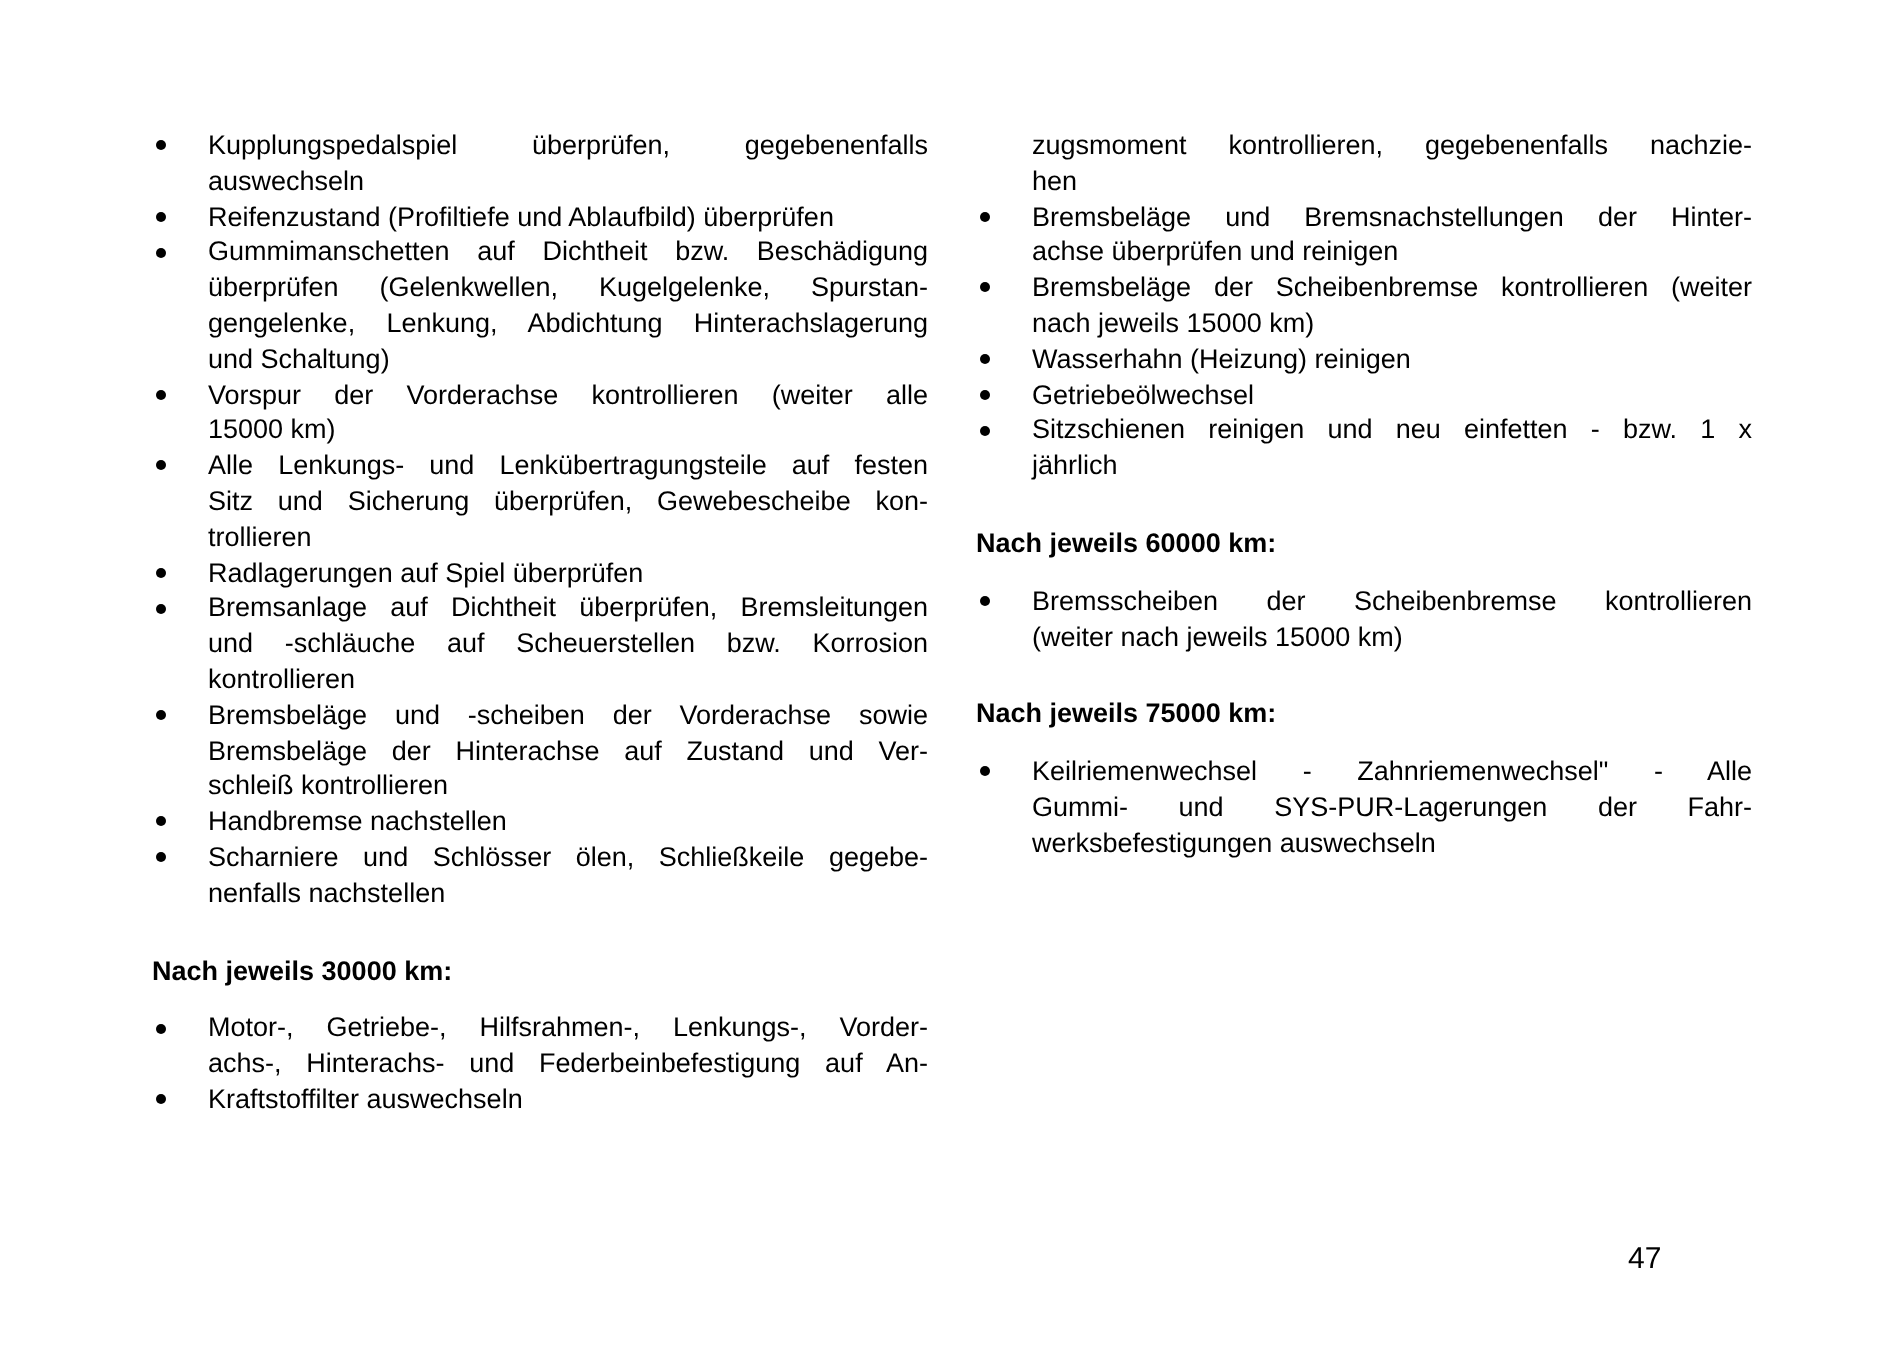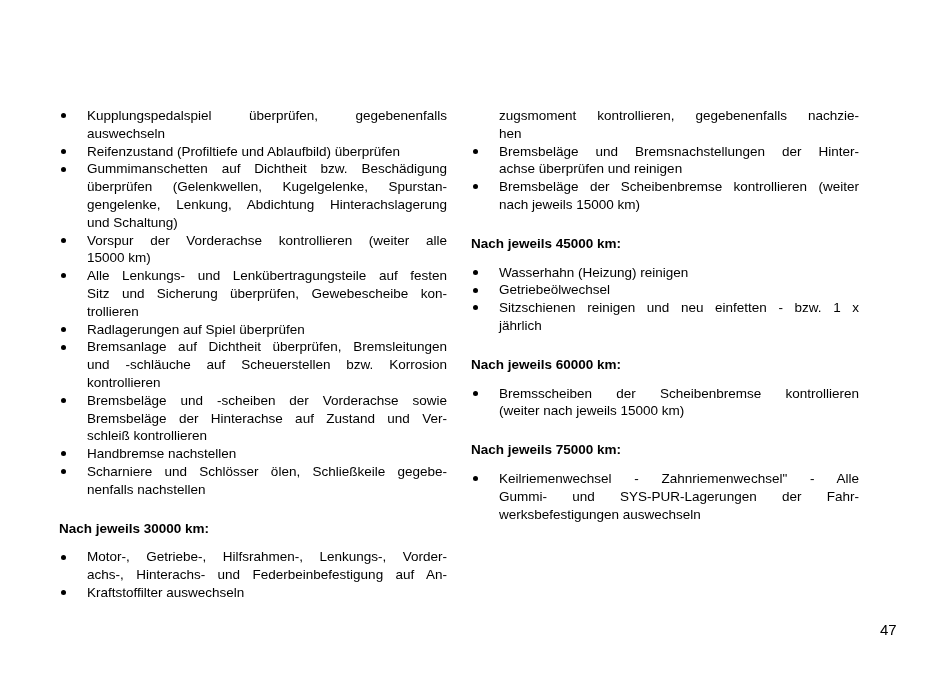--- a/index.html
+++ b/index.html
@@ -12,24 +12,23 @@
     width: 950px;
     height: 686px;
     background: #ffffff;
     color: #000000;
     font-family: "Liberation Sans", sans-serif;
     overflow: hidden;
   }
   .columns {
     position: absolute;
     top: 64px;
-    left: 59px;
+    left: 76px;
     display: flex;
     gap: 24px;
-    margin-top: 43px;
   }
   .column {
     width: 388px;
     font-size: 13.5px;
     line-height: 17.8px;
   }
   .item {
     position: relative;
     padding-left: 28px;
   }
@@ -56,21 +55,21 @@
     font-weight: bold;
     margin-top: 21px;
     margin-bottom: 11px;
   }
   .bullet-list {
     margin: 0;
   }
   .page-number {
     position: absolute;
     top: 621px;
-    left: 880px;
+    left: 814px;
     font-size: 15px;
     line-height: 18px;
   }
 </style>
 </head>
 <body>
 
 <div class="page">
   <div class="columns">
     <div class="column" id="col-left">
@@ -181,21 +180,20 @@
             </div>
           </div>
           <div class="item">
             <span class="bullet"></span>
             <div class="item-text">
               <div class="tline">Bremsbeläge der Scheibenbremse kontrollieren (weiter</div>
               <div class="tline">nach jeweils 15000 km)</div>
             </div>
           </div>
         </div>
-        <div class="heading">Nach jeweils 45000 km:</div>
         <div class="bullet-list">
           <div class="item">
             <span class="bullet"></span>
             <div class="item-text">
               <div class="tline">Wasserhahn (Heizung) reinigen</div>
             </div>
           </div>
           <div class="item">
             <span class="bullet"></span>
             <div class="item-text">

